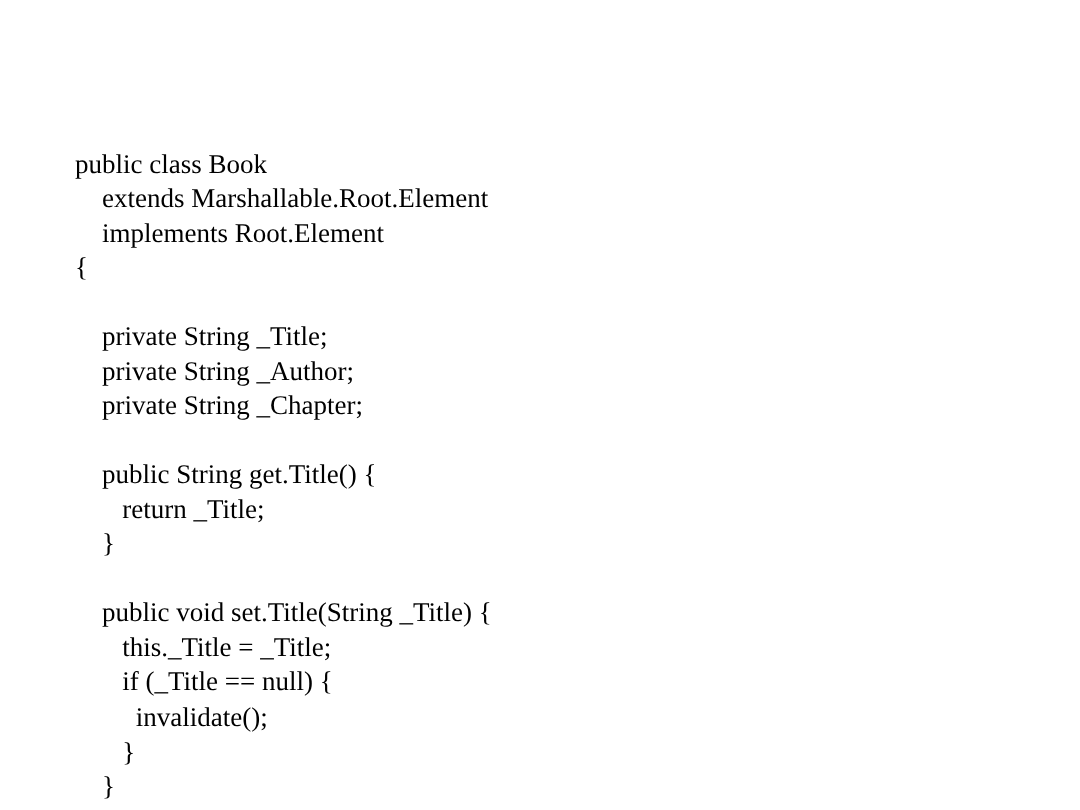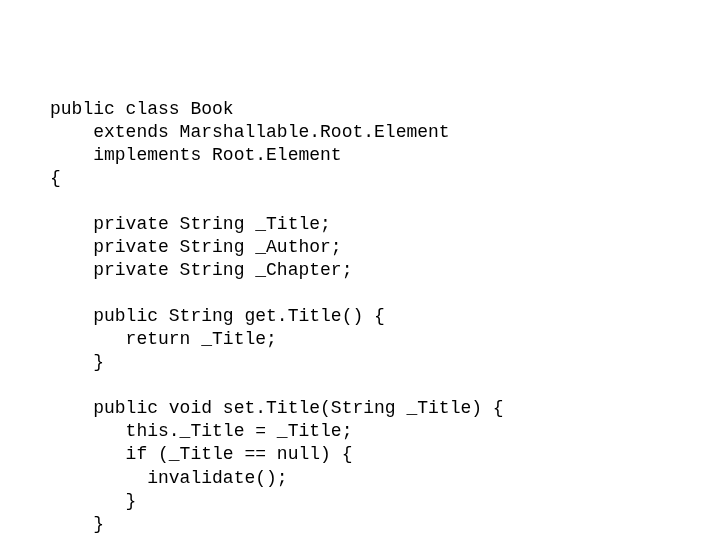--- a/index.html
+++ b/index.html
@@ -11,21 +11,20 @@
     font-family: "Times New Roman", Times, serif;
     font-size: 18px;
     color: #000;
     line-height: 1.28;
   }
   .code-block {
     position: absolute;
     left: 50px;
     top: 98px;
     white-space: pre;
-    font-family: Liberation Mono, monospace;
   }
 </style>
 </head>
 <body>
 
 <div class="code-block">public class Book
     extends Marshallable.Root.Element
     implements Root.Element
 {
 

